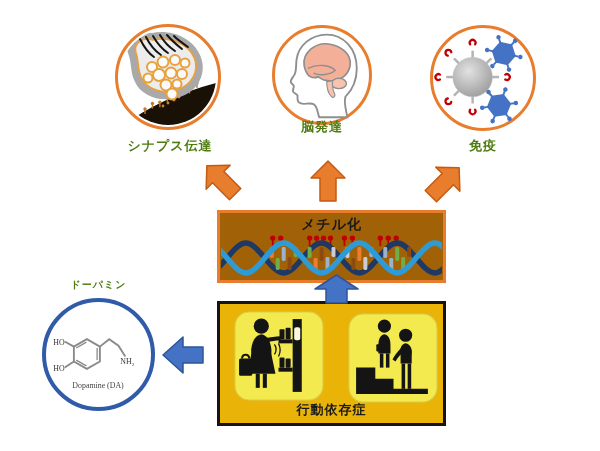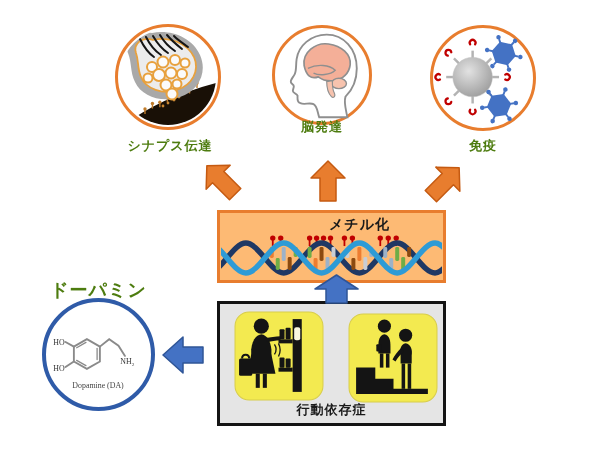--- a/index.html
+++ b/index.html
@@ -12,26 +12,25 @@
     position:absolute;border-radius:50%;background:#fff;box-sizing:border-box;
     border:3px solid var(--orange);
   }
   .node.blue{border:4px solid var(--royal-blue);text-align:center;}
   .node svg{display:block;width:100%;height:100%;}
   .label{
     position:absolute;text-align:center;color:#4d7c0f;
     font-size:13px;font-weight:600;letter-spacing:1px;white-space:nowrap;
   }
   .obox{
-    position:absolute;box-sizing:border-box;background:#fdba74;
+    position:absolute;box-sizing:border-box;background:#a16207;
     border:3px solid var(--orange);
-    padding-left:28px;
   }
   .bbox{
-    position:absolute;box-sizing:border-box;background:#e5e5e5;
+    position:absolute;box-sizing:border-box;background:#eab308;
     border:3px solid var(--black);
   }
   .box-label{position:absolute;width:100%;text-align:center;color:#1a1a1a;font-weight:700;letter-spacing:1px;}
   .orange-arrow polygon{fill:var(--orange);stroke:var(--orange-dark);stroke-width:1.5;stroke-linejoin:round;}
   .blue-arrow polygon{fill:var(--blue);stroke:var(--blue-dark);stroke-width:1.5;stroke-linejoin:round;}
   .strand-light{fill:none;stroke:var(--dna-light);stroke-width:5.5;stroke-linecap:round;}
   .strand-dark{fill:none;stroke:var(--dna-dark);stroke-width:5.5;stroke-linecap:round;}
   .picto-bg{fill:var(--yellow);stroke:#d8cd4a;stroke-width:1;}
   .picto-fig{fill:var(--black);}
   .chem-line{stroke:#8a8a8a;stroke-width:2;fill:none;stroke-linecap:round;}
@@ -296,21 +295,21 @@
         <circle cx="57" cy="22" r="6.5"></circle>
         <path d="M57,30 C52,31 51,36 52,42 L52,50 L63,50 L63,42 C64,36 62,31 57,30 Z"></path>
         <path d="M53,34 C49,38 46,42 44,46 L47,48 C49,44 52,41 55,38 Z"></path>
         <rect x="53" y="50" width="3.5" height="25"></rect>
         <rect x="59" y="50" width="3.5" height="25"></rect>
       </g>
     </svg>
     <div class="box-label" style="bottom:4px;font-size:13px;">行動依存症</div>
   </div>
 
-  <div class="label" style="left:42px;top:278px;width:113px;font-size:18px;">ドーパミン</div>
+  <div class="label" style="left:42px;top:278px;width:113px;font-size:10px;">ドーパミン</div>
   <div class="node blue" style="left:42px;top:298px;width:113px;height:113px;">
     <svg viewBox="0 0 113 113">
       <g class="chem-line">
         <path d="M44,40 L58,48 L58,64 L44,72 L30,64 L30,48 Z"></path>
         <path d="M43,43.5 L33,49.2" stroke-width="1.4"></path>
         <path d="M55,50 L55,62" stroke-width="1.4"></path>
         <path d="M43,68.5 L33,62.8" stroke-width="1.4"></path>
         <path d="M30,48 L21,43"></path>
         <path d="M30,64 L21,70"></path>
         <path d="M58,48 L68,40 L78,47 L85,58"></path>

